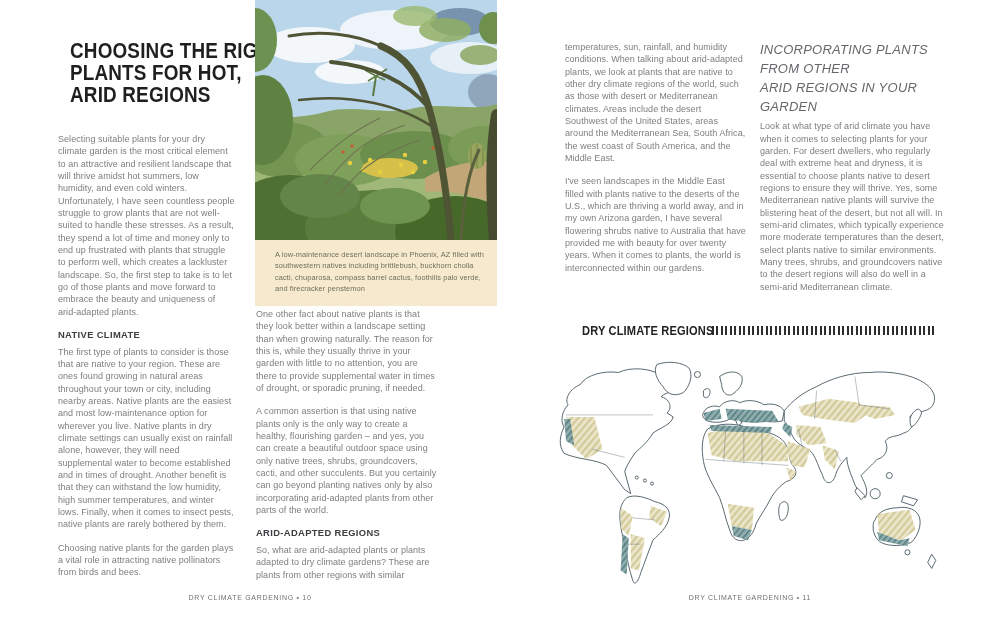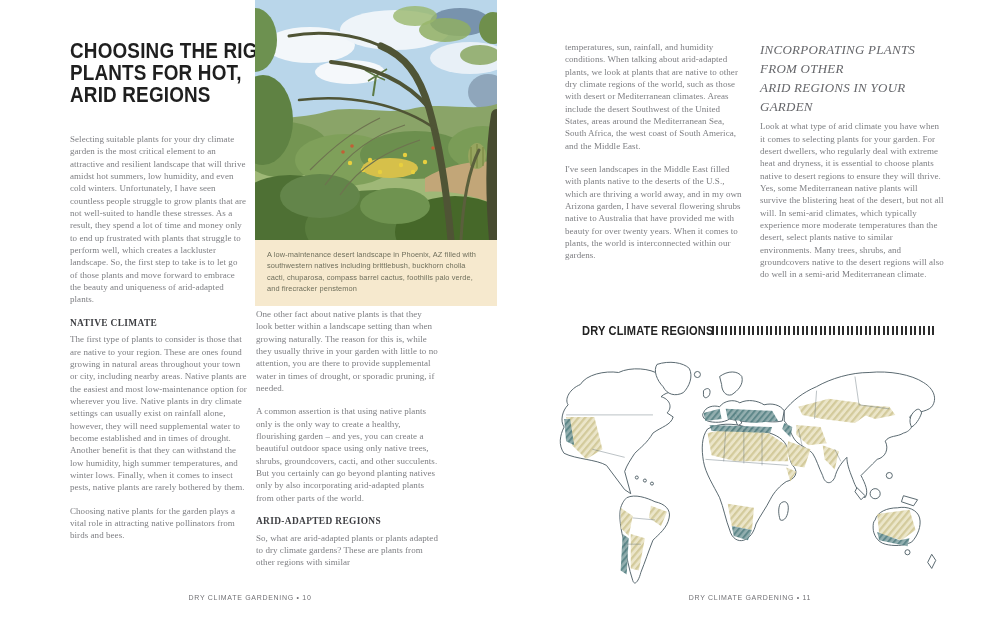--- a/index.html
+++ b/index.html
@@ -21,39 +21,38 @@
     color:#1f1f1f; letter-spacing:0.2px;
     transform:scaleX(0.84); transform-origin:left top;
     margin:0;
   }
   .title span { display:block; }
 
   .bodycol {
     position:absolute;
     font-size:9px; line-height:1.37; color:#7d7e82;
     letter-spacing:0.05px;
-    font-family:Liberation Serif, serif;
   }
   .bodycol p { margin:0 0 11px 0; }
   .subhead {
     font-size:9.4px; font-weight:700; color:#3d3e42;
     letter-spacing:0.35px; margin:1px 0 4px 0;
   }
-  .col-left1 { left:70px; top:133px; width:177px; }
+  .col-left1 { left:58px; top:133px; width:177px; }
   .col-left2 { left:256px; top:308px; width:182px; }
 
   .photo {
     position:absolute; left:255px; top:0; width:242px; height:240px;
     margin:0; overflow:hidden;
   }
   .photo svg { display:block; }
   .caption {
     position:absolute; left:255px; top:240px; width:242px;
     background:#f6e9ce;
-    padding:9px 12px 11px 12px;
+    padding:9px 12px 11px 20px;
     font-size:7.4px; line-height:1.55; color:#6f6f5c;
     letter-spacing:0.1px;
   }
 
   
   .col-right1 { left:565px; top:41px; width:181px; }
   .col-right2 { left:760px; top:41px; width:185px; }
   .italic-head {
     font-style:italic; font-size:13px; font-weight:400;
     color:#66676b; line-height:1.45; letter-spacing:0.25px;

